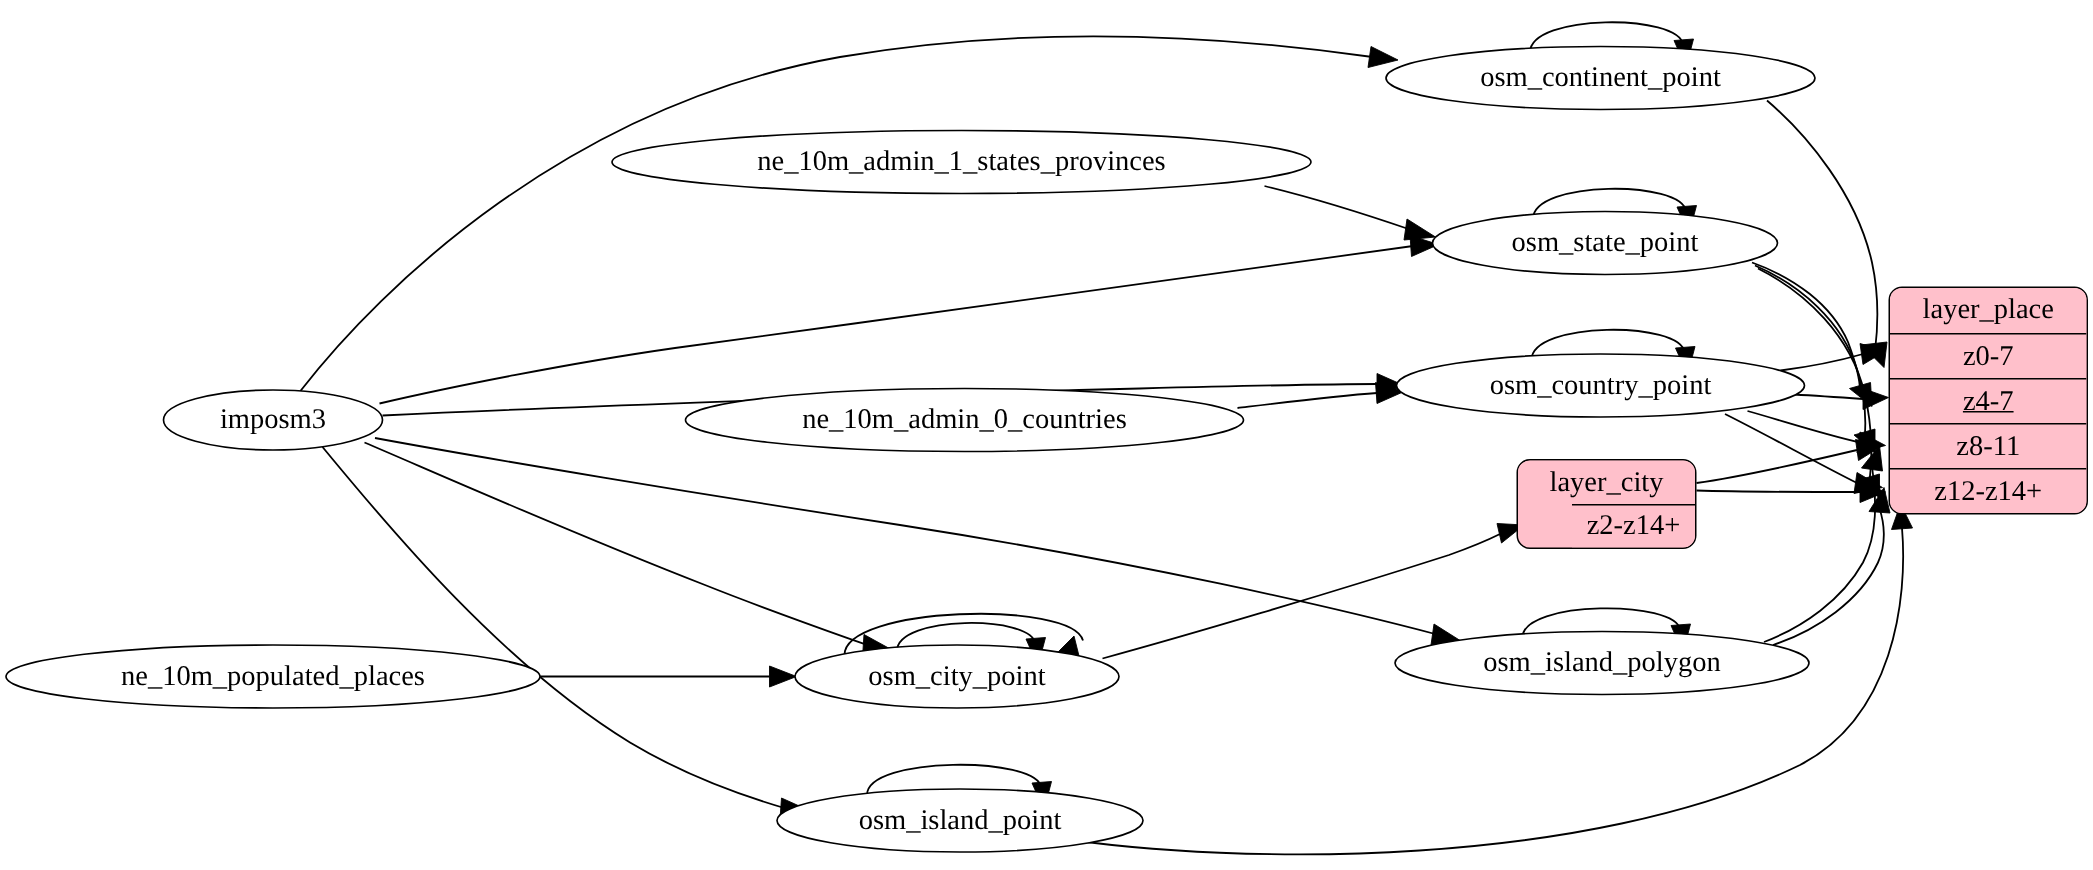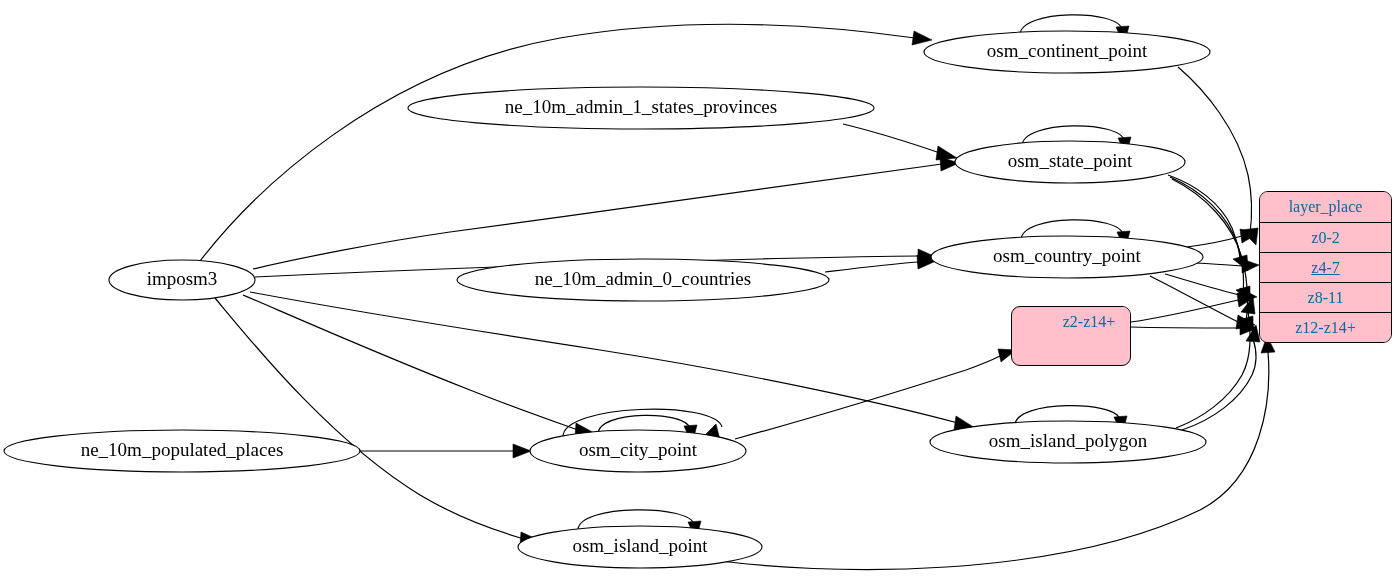--- a/index.html
+++ b/index.html
@@ -51,22 +51,22 @@
     border-radius: 9px;
     overflow: hidden;
     background: #ffc0cb;
   }
   .record-row {
     box-sizing: border-box;
     display: flex;
     align-items: center;
     justify-content: center;
     font-family: "Liberation Serif", "DejaVu Serif", serif;
-    font-size: 16px;
-    color: #0369a1;
+    font-size: 19px;
+    color: #000000;
     background: #ffc0cb;
     white-space: nowrap;
   }
   .record-row + .record-row {
     border-top: 1.4px solid #000000;
   }
 </style>
 </head>
 <body>
 
@@ -214,24 +214,25 @@
       </g>
 
       <g>
         <ellipse class="node-ellipse" cx="1068" cy="442" rx="138" ry="21"></ellipse>
         <text class="node-label" x="1068" y="443">osm_island_polygon</text>
       </g>
     </g>
   </svg>
 
   <div class="record-box" id="rec-layer_city" style="left:1011px; top:306px; width:120px; height:60px;">
+    <div class="record-row" style="height:50%;">layer_city</div>
     <div class="record-row" style="height:50%;margin-left:36px;">z2-z14+</div>
   </div>
 
   <div class="record-box" id="rec-layer_place" style="left:1259px; top:191px; width:133px; height:152px;">
     <div class="record-row" style="height:20%;">layer_place</div>
-    <div class="record-row" style="height:20%;">z0-2</div>
+    <div class="record-row" style="height:20%;">z0-7</div>
     <div class="record-row" style="height:20%;text-decoration:underline;">z4-7</div>
     <div class="record-row" style="height:20%;">z8-11</div>
     <div class="record-row" style="height:20%;text-align:center;">z12-z14+</div>
   </div>
 
 </div>
 
 </body></html>

